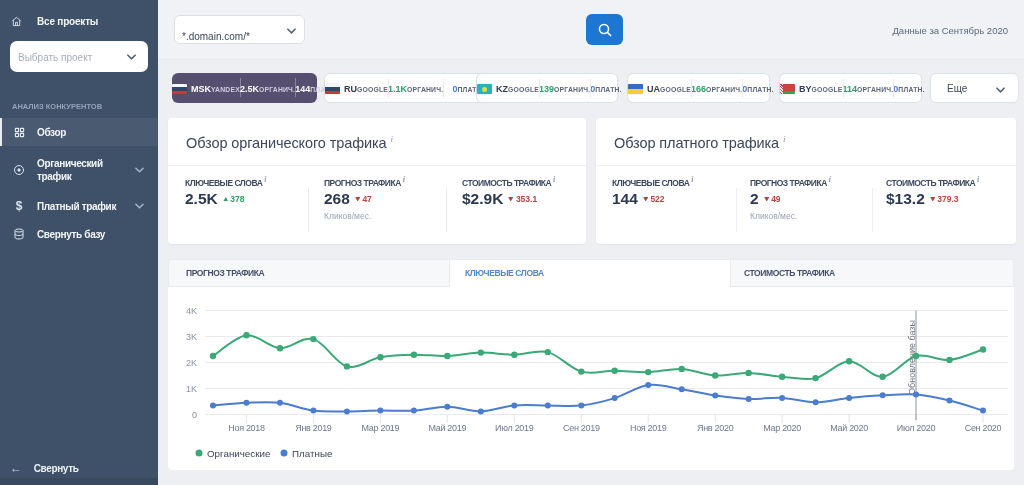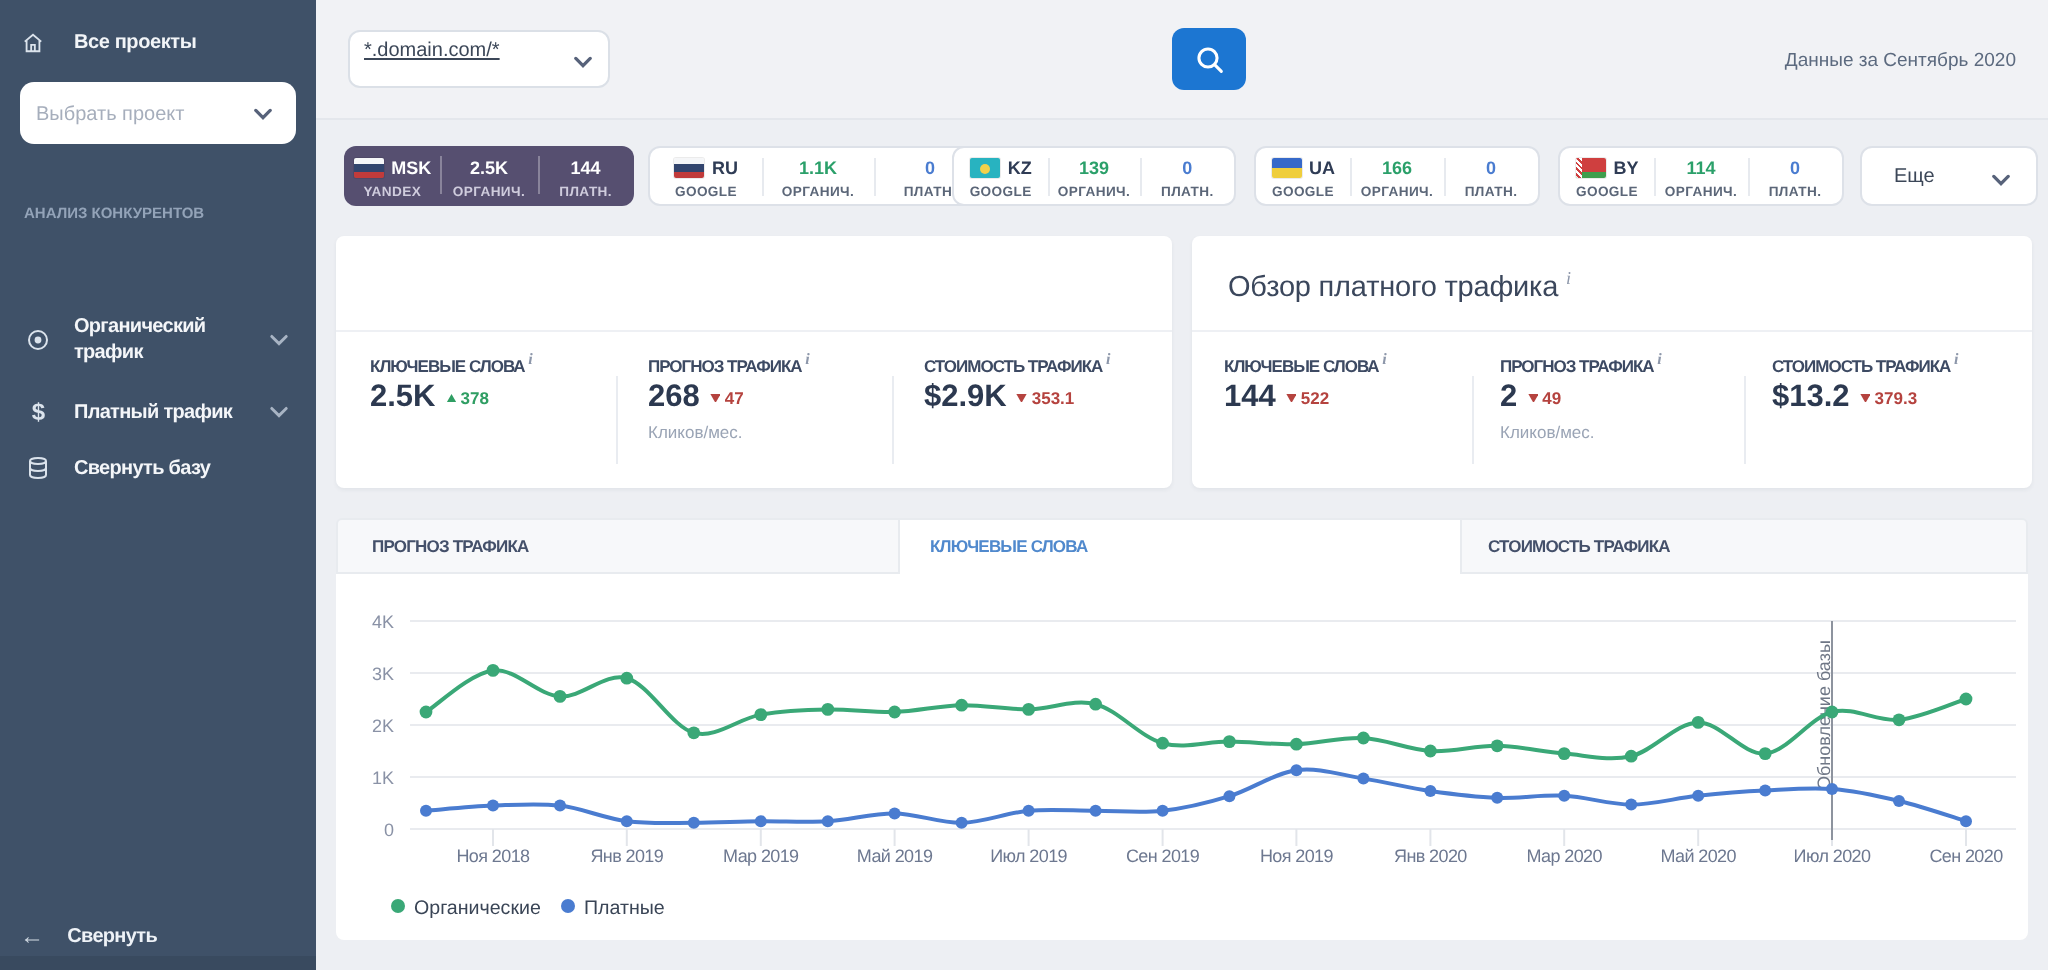--- a/index.html
+++ b/index.html
@@ -17,37 +17,37 @@
 .sb-item .ic { width:12px; margin-left:13px; margin-right:12px; display:flex; justify-content:center; }
 .sb-item.active { background:#4a5b71; border-left:2px solid #e7ebf1; }
 .sb-item.active .ic { margin-left:11px; }
 .sb-chv { position:absolute; right:14px; }
 #sb-collapse { position:absolute; left:0; bottom:10px; width:158px; display:flex; align-items:center; color:#eef2f7; font-size:10px; letter-spacing:-0.35px; font-weight:bold; }
 #sb-collapse .ar { margin-left:10px; margin-right:12px; font-size:12px; color:#cdd6e0; }
 
 #topbar { position:absolute; left:158px; top:0; width:866px; height:60px; background:#f1f2f5; border-bottom:1px solid #e4e7ec; }
 .tb-box { position:absolute; top:15px; height:29px; background:#fff; border:1px solid #dbe0e7; border-radius:6px; }
 #tb-domain { left:16px; width:131px; }
-#tb-domain span { position:absolute; left:7px; top:4px; font-size:10px; color:#3c4758;text-decoration:underline; }
+#tb-domain span { position:absolute; left:7px; top:15px; font-size:10px; color:#3c4758; }
 #tb-domain .chv { position:absolute; right:8px; top:12px; }
 #tb-search { left:157px; width:263px; }
 #tb-search .q { position:absolute; left:9px; top:8px; font-size:10px; color:#4a5568; }
 #tb-search .x { position:absolute; left:183px; top:9px; }
 #tb-search .sep { position:absolute; left:201px; top:6px; width:1px; height:18px; background:#e2e6eb; }
 #tb-search .ya { position:absolute; left:211px; top:9px; width:11px; height:12px; border:1px solid #dccabe; border-radius:3px; color:#d33; font-size:8px; text-align:center; line-height:11px; font-weight:bold; }
 #tb-search .flag { position:absolute; left:228px; top:10px; }
 #tb-search .chv { position:absolute; left:248px; top:12px; }
 #tb-btn { position:absolute; left:428px; top:14px; width:37px; height:31px; background:#1c76d2; border-radius:6px; display:flex; align-items:center; justify-content:center; }
 #tb-date { position:absolute; right:16px; top:25px; font-size:9.5px; color:#5c6a7f; }
 
 .flag { width:15px; height:10px; border-radius:1px; overflow:hidden; position:relative; display:inline-block; box-shadow:0 0 0 0.5px rgba(0,0,0,0.08); }
 .flag div { width:100%; }
 
 .stat { position:absolute; top:73px; height:30px; background:#fff; border:1px solid #dde1e8; border-radius:6px; display:flex; }
-.stat .col { flex:1; display:flex; flex-direction:column; align-items:center; justify-content:center; position:relative; }
+.stat .col { flex:1; display:flex; flex-direction:row; align-items:center; justify-content:center; position:relative; }
 .stat .col + .col::before { content:""; position:absolute; left:0; top:5px; height:19px; width:1px; background:#e7eaef; }
 .stat .l1 { font-size:9px; font-weight:bold; color:#2f3c55; line-height:11px; display:flex; align-items:center; margin-top:2px; }
 .stat .l1 .flag { margin-right:4px; }
 .stat .l2 { font-size:6.8px; font-weight:bold; letter-spacing:0.2px; color:#5b6678; margin-top:3px; }
 .stat .green { color:#2ba06a; }
 .stat .blue { color:#4a7cd0; }
 #stat-msk { left:172px; width:145px; background:#564f70; border:none; }
 #stat-msk .l1 { color:#fff; }
 #stat-msk .l2 { color:#cfccdd; }
 #stat-msk .col + .col::before { background:rgba(255,255,255,0.3); }
@@ -100,20 +100,31 @@
       </svg>
     <span>Все проекты</span>
   </div>
   <div class="sb-select">
     <span>Выбрать проект</span>
     <svg class="chv" width="9" height="6" viewBox="0 0 10 6" fill="none" stroke="#57627a" stroke-width="1.8" stroke-linecap="round">
         <path d="M1 1 L5 5 L9 1"></path>
       </svg>
   </div>
   <div class="sb-sec">АНАЛИЗ КОНКУРЕНТОВ</div>
+  <div class="sb-item active" style="top:118px; height:28px;">
+    <span class="ic">
+        <svg width="11" height="11" viewBox="0 0 24 24" fill="none" stroke="#e7ebf1" stroke-width="2.4">
+          <rect x="3" y="3" width="7" height="7" rx="1"></rect>
+          <rect x="14" y="3" width="7" height="7" rx="1"></rect>
+          <rect x="3" y="14" width="7" height="7" rx="1"></rect>
+          <rect x="14" y="14" width="7" height="7" rx="1"></rect>
+        </svg>
+      </span>
+    <span>Обзор</span>
+  </div>
   <div class="sb-item" style="top:153px; height:34px;">
     <span class="ic">
         <svg width="12" height="12" viewBox="0 0 24 24" fill="none" stroke="#dbe3ec" stroke-width="2">
           <circle cx="12" cy="12" r="9"></circle>
           <circle cx="12" cy="12" r="2.4" fill="#dbe3ec"></circle>
         </svg>
       </span>
     <span style="line-height:13px;">Органический<br>трафик</span>
     <svg class="sb-chv" width="9" height="6" viewBox="0 0 10 6" fill="none" stroke="#a8b4c4" stroke-width="1.6" stroke-linecap="round">
         <path d="M1 1 L5 5 L9 1"></path>
@@ -247,20 +258,21 @@
     </div>
 </div>
 <div id="stat-more">
   <span>Еще</span>
   <svg class="chv" width="9" height="6" viewBox="0 0 10 6" fill="none" stroke="#57627a" stroke-width="1.8" stroke-linecap="round">
       <path d="M1 1 L5 5 L9 1"></path>
     </svg>
 </div>
 
 <div class="ov" id="ov1">
+  <h2>Обзор органического трафика <sup>i</sup></h2>
   <div class="hr"></div>
   <div class="vd" style="left:140px;"></div>
   <div class="vd" style="left:278px;"></div>
   <div class="col" style="left:17px;">
     <div class="lab">КЛЮЧЕВЫЕ СЛОВА <sup>i</sup></div>
     <div class="val">2.5K<span class="dif up"><svg width="5.5" height="4.5" viewBox="0 0 8 7">
             <path d="M4 0 L8 7 L0 7 Z" fill="#2f9e63"></path>
           </svg>378</span></div>
   </div>
   <div class="col" style="left:156px;">

